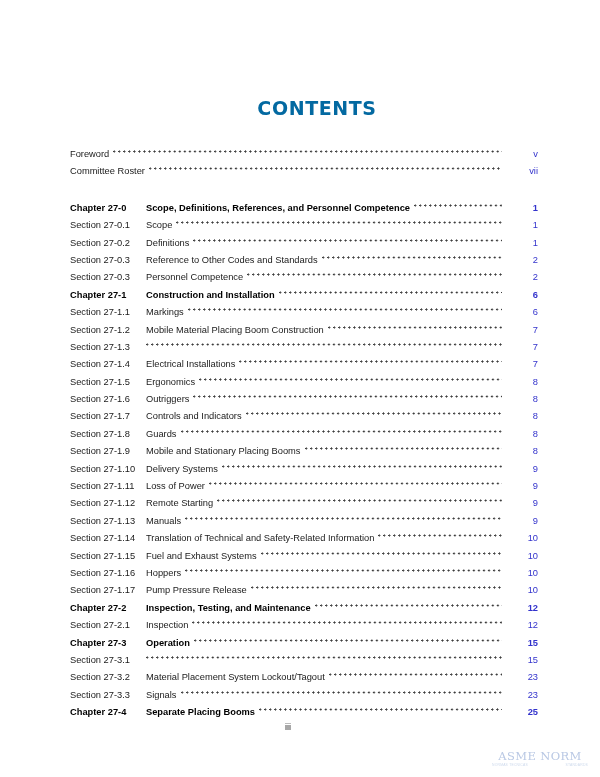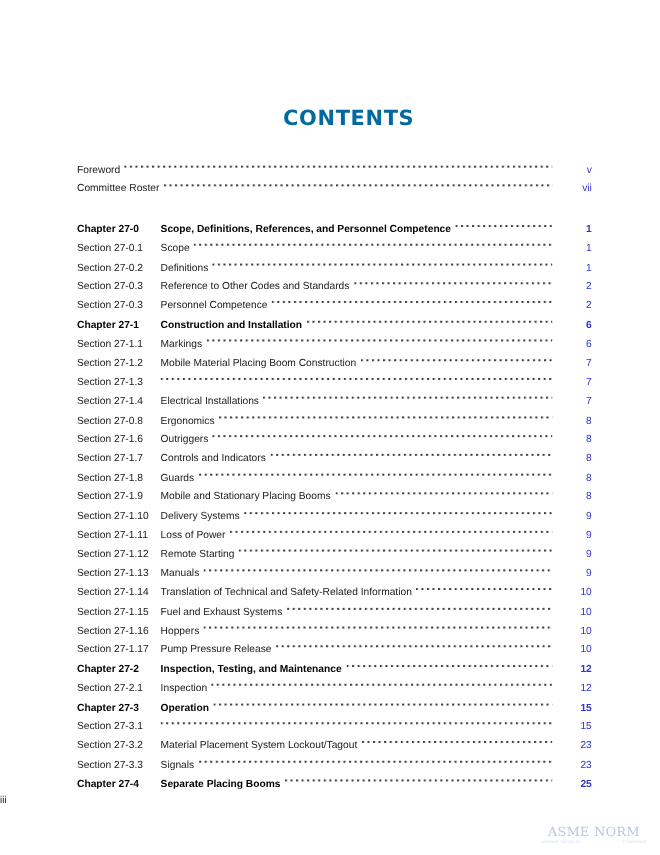--- a/index.html
+++ b/index.html
@@ -105,21 +105,21 @@
   }
   .toc-row.chapter .pagenum {
     font-weight: bold;
   }
 
   .folio {
     position: absolute;
     top: 722px;
     left: 0;
     width: 576px;
-    text-align: left;
+    text-align: center;
     font-size: 9px;
     color: #1a1a1a;
   }
 
   .watermark {
     position: absolute;
     right: 12px;
     bottom: 10px;
     width: 96px;
     text-align: center;
@@ -216,21 +216,21 @@
           <span class="leader"></span>
           <span class="pagenum">7</span>
         </div>
         <div class="toc-row">
           <span class="label">Section 27-1.4</span>
           <span class="title">Electrical Installations</span>
           <span class="leader"></span>
           <span class="pagenum">7</span>
         </div>
         <div class="toc-row">
-          <span class="label">Section 27-0.8</span>
+          <span class="label">Section 27-1.5</span>
           <span class="title">Ergonomics</span>
           <span class="leader"></span>
           <span class="pagenum">8</span>
         </div>
         <div class="toc-row">
           <span class="label">Section 27-1.6</span>
           <span class="title">Outriggers</span>
           <span class="leader"></span>
           <span class="pagenum">8</span>
         </div>

